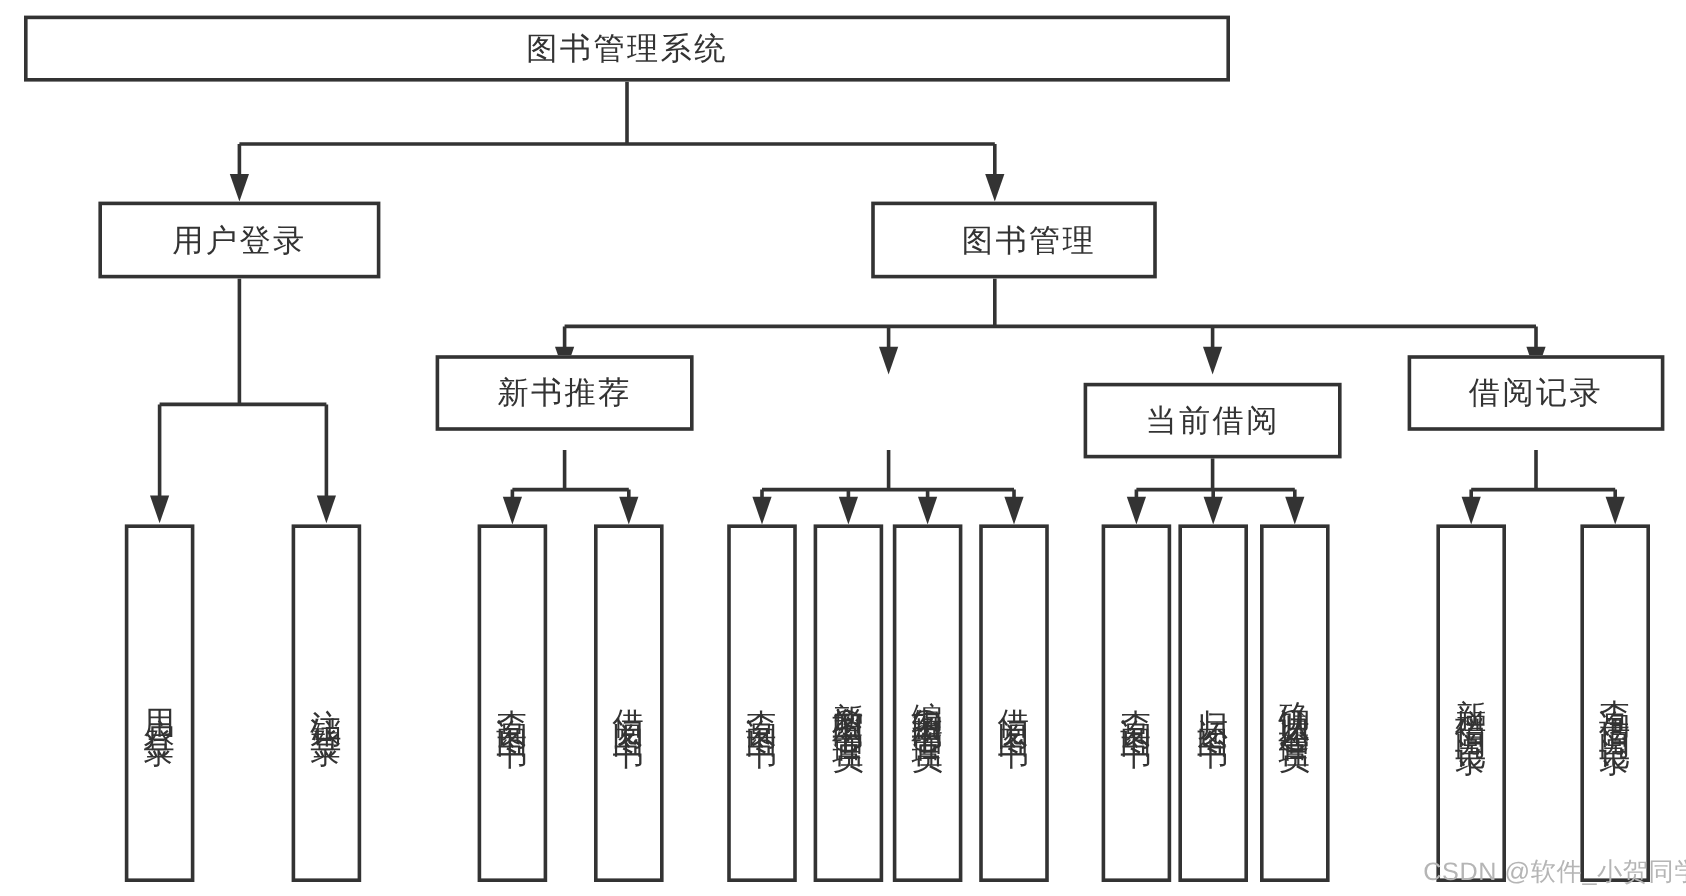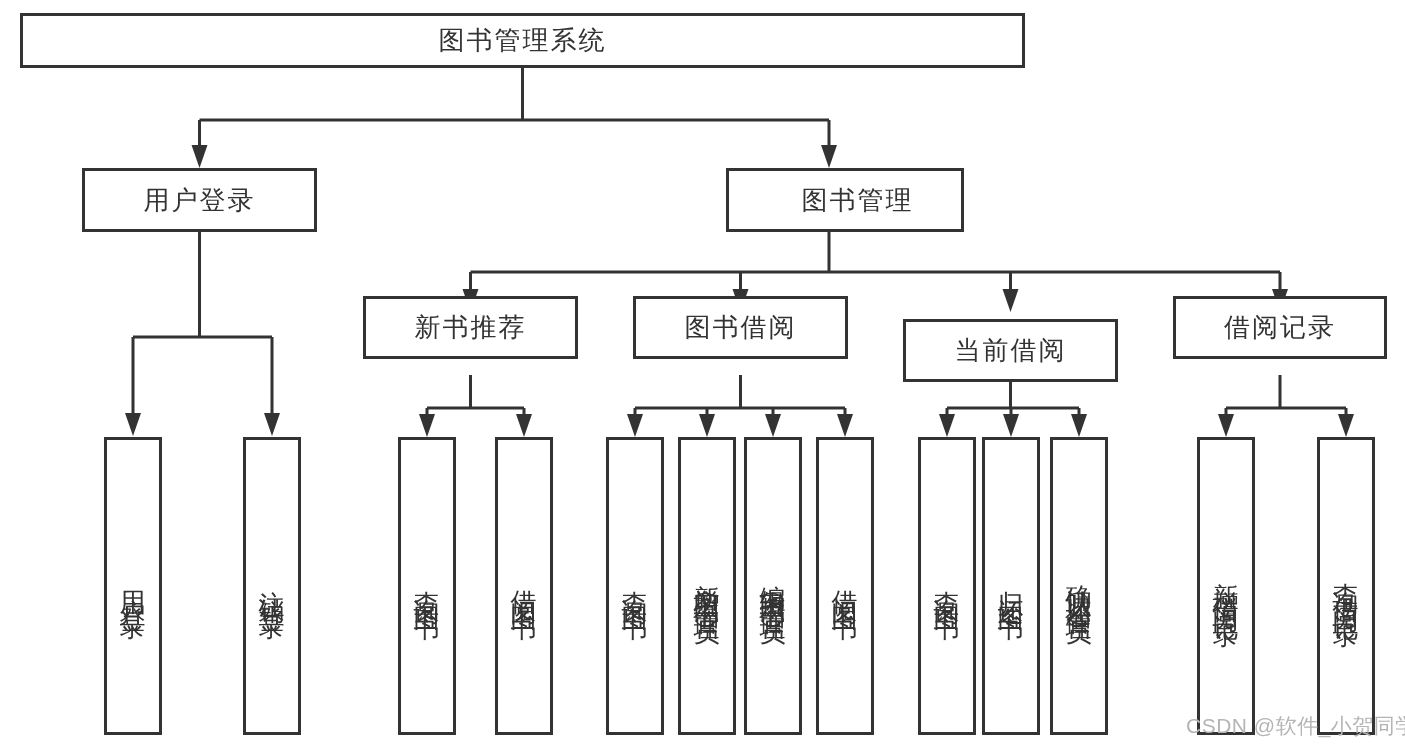--- a/index.html
+++ b/index.html
@@ -134,23 +134,20 @@
   <div class="node hbox n-login">
     <span class="label">用户登录</span>
   </div>
   <div class="node hbox n-mgmt">
     <span class="label">图书管理</span>
   </div>
 
   <div class="node hbox n-l3 n-newbooks">
     <span class="label">新书推荐</span>
   </div>
-  <div class="node hbox n-l3 n-borrow">
-    <span class="label">图书借阅</span>
-  </div>
   <div class="node hbox n-l3 n-current">
     <span class="label">当前借阅</span>
   </div>
   <div class="node hbox n-l3 n-records">
     <span class="label">借阅记录</span>
   </div>
 
   <div class="node vbox a1">
     <span class="label">用户登录</span>
   </div>

